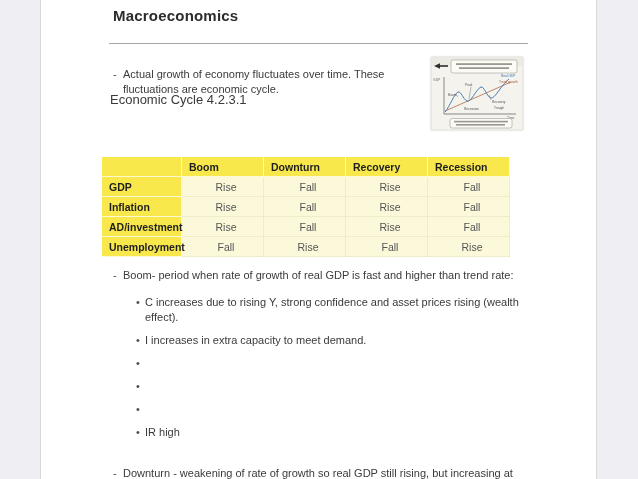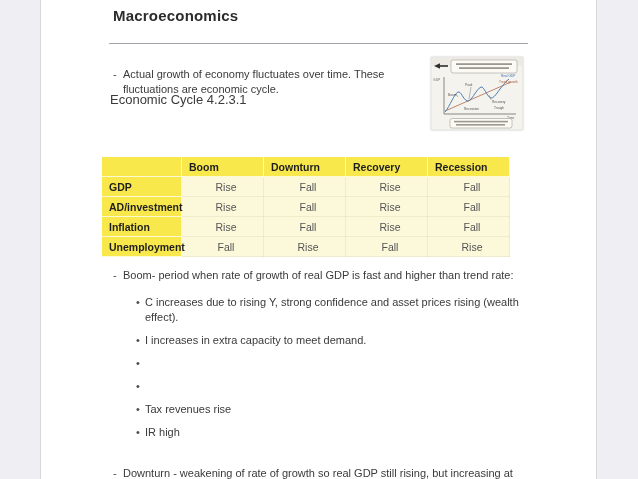--- a/index.html
+++ b/index.html
@@ -145,28 +145,28 @@
         <th class="hd">Recession</th>
       </tr>
       <tr>
         <th class="hd">GDP</th>
         <td class="val">Rise</td>
         <td class="val">Fall</td>
         <td class="val">Rise</td>
         <td class="val">Fall</td>
       </tr>
       <tr>
+        <th class="hd">Inflation</th>
+        <td class="val">Rise</td>
+        <td class="val">Fall</td>
+        <td class="val">Rise</td>
+        <td class="val">Fall</td>
+      </tr>
+      <tr>
         <th class="hd">AD/investment</th>
-        <td class="val">Rise</td>
-        <td class="val">Fall</td>
-        <td class="val">Rise</td>
-        <td class="val">Fall</td>
-      </tr>
-      <tr>
-        <th class="hd">Inflation</th>
         <td class="val">Rise</td>
         <td class="val">Fall</td>
         <td class="val">Rise</td>
         <td class="val">Fall</td>
       </tr>
       <tr>
         <th class="hd">Unemployment</th>
         <td class="val">Fall</td>
         <td class="val">Rise</td>
         <td class="val">Fall</td>
@@ -190,21 +190,20 @@
         <span>I increases in extra capacity to meet demand.</span>
       </li>
       <li>
         <span class="dot">•</span>
       </li>
       <li>
         <span class="dot">•</span>
       </li>
       <li>
         <span class="dot">•</span>
-        <span>Tax revenues rise</span>
       </li>
       <li>
         <span class="dot">•</span>
         <span>IR high</span>
       </li>
     </ul>
   </div>
 
   <div class="bullet-row downturn">
     <span class="dash">-</span>

